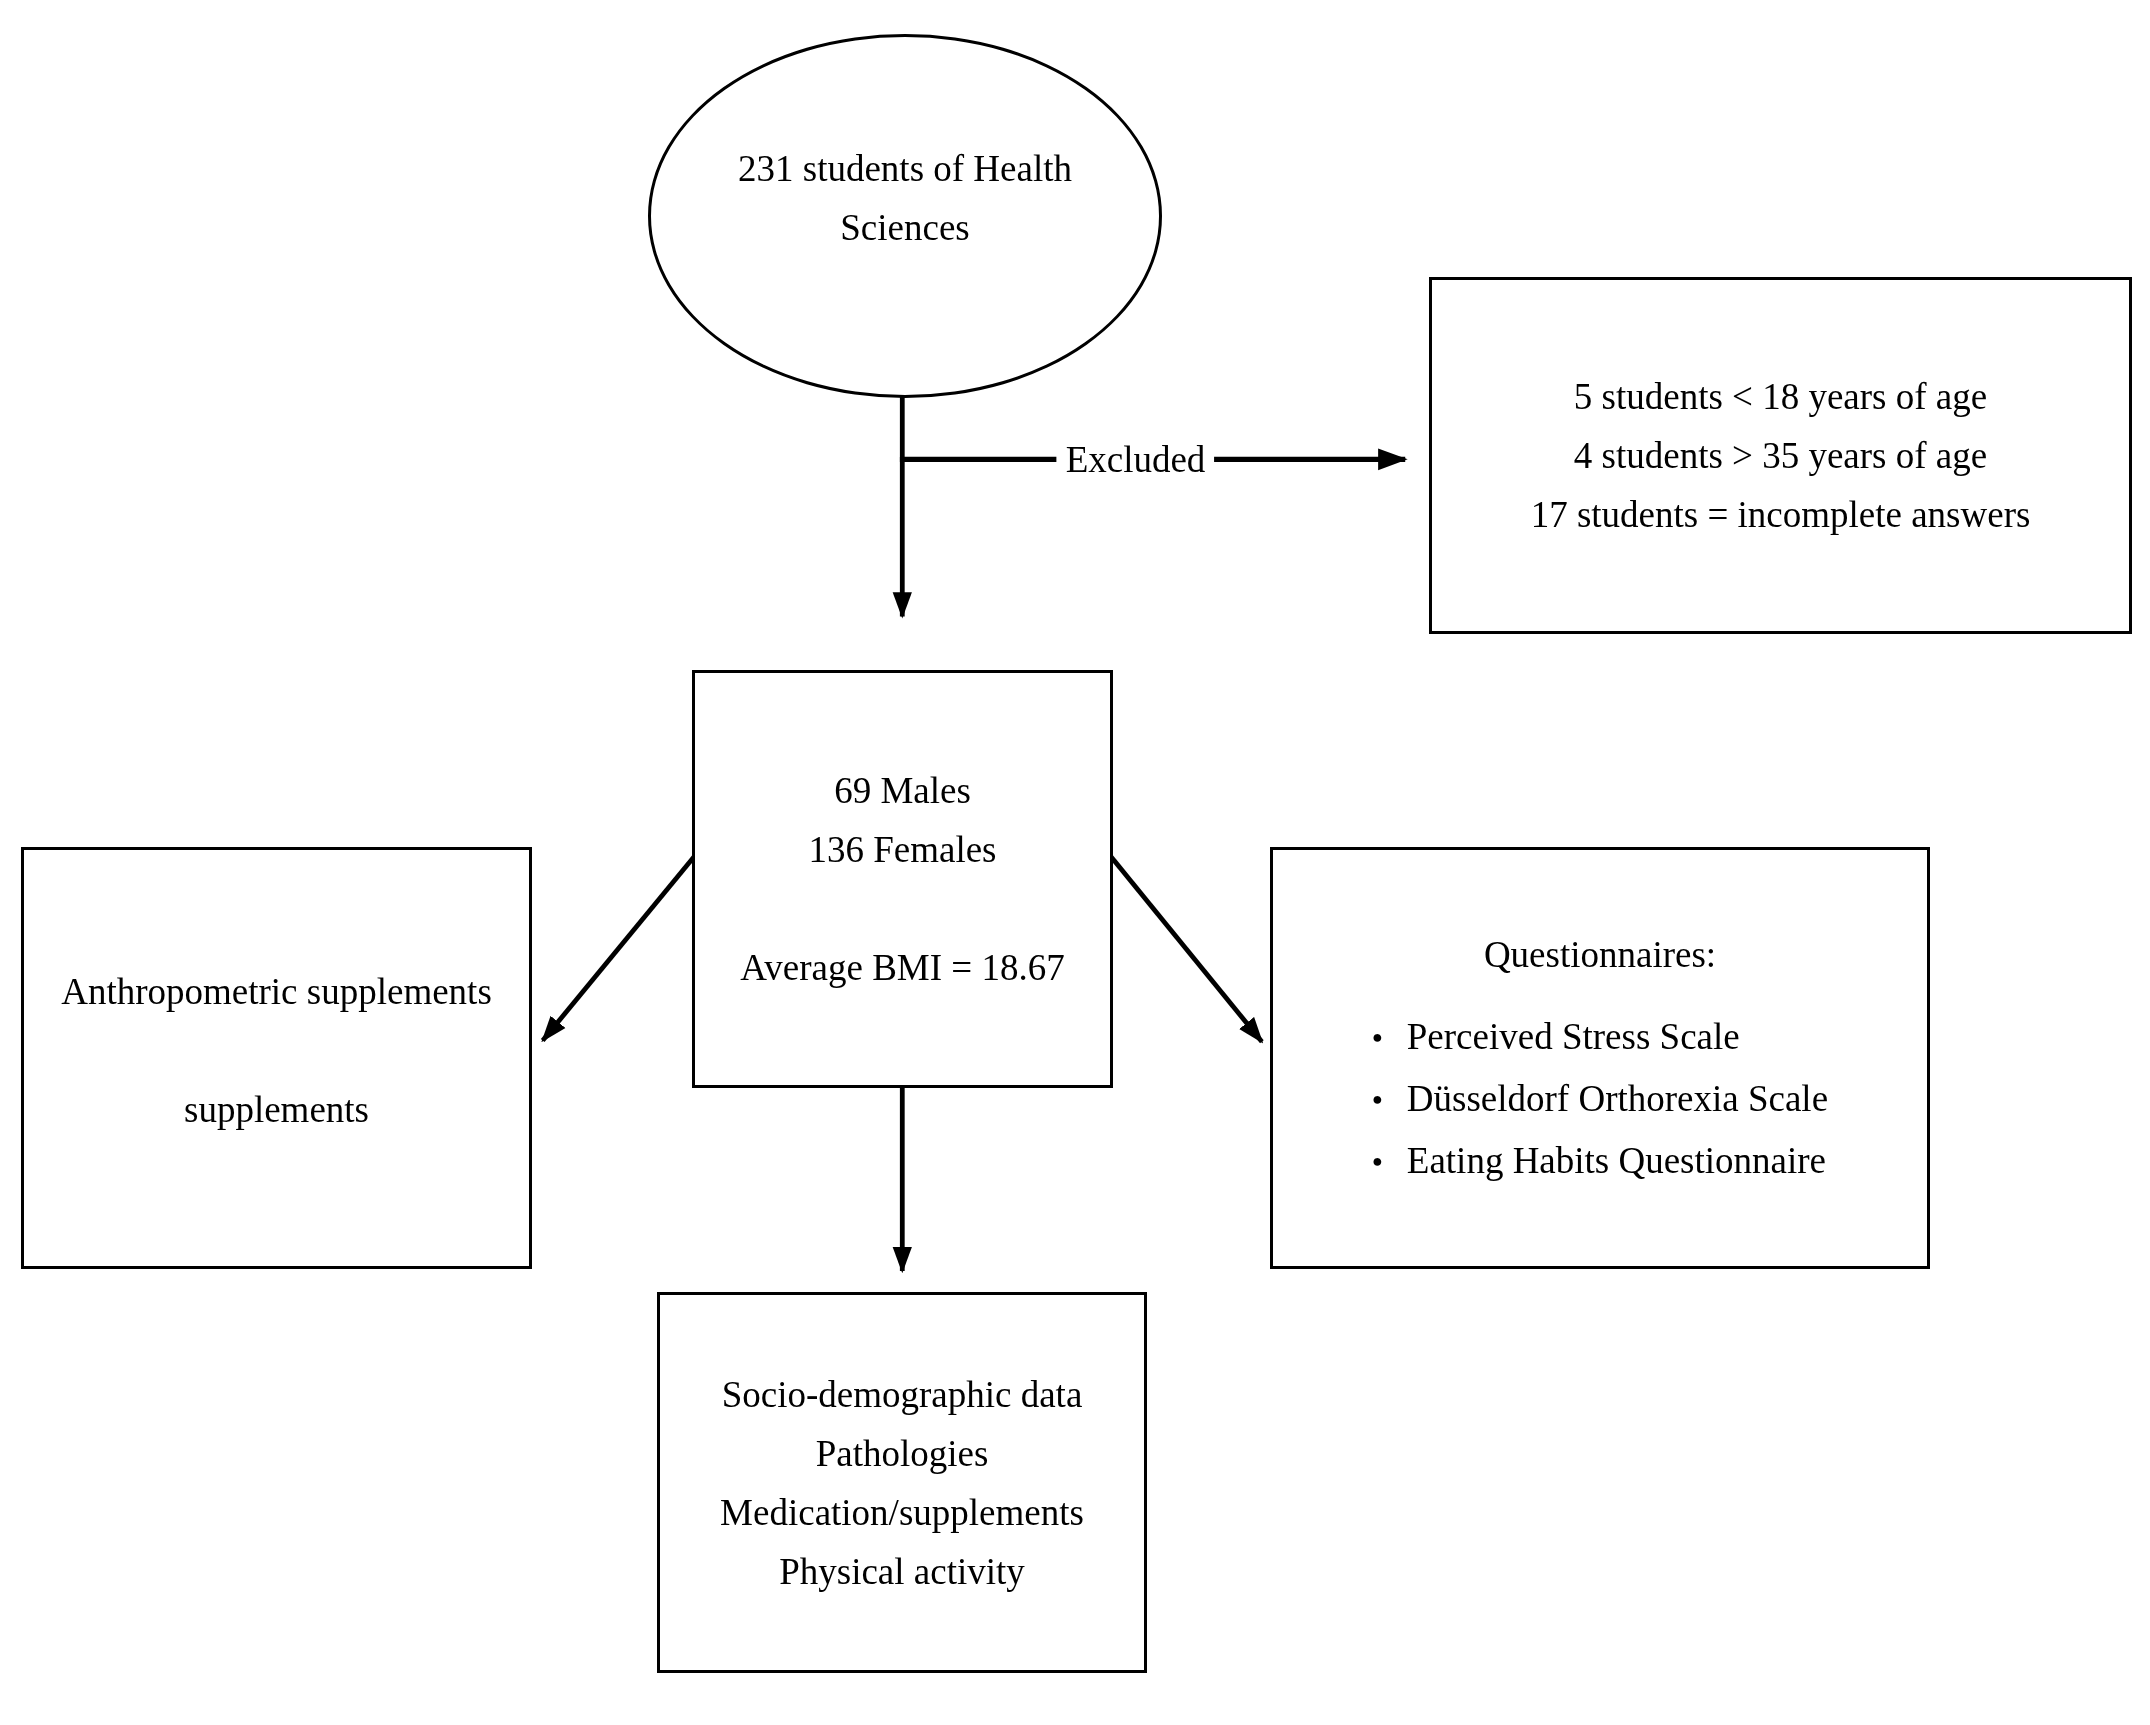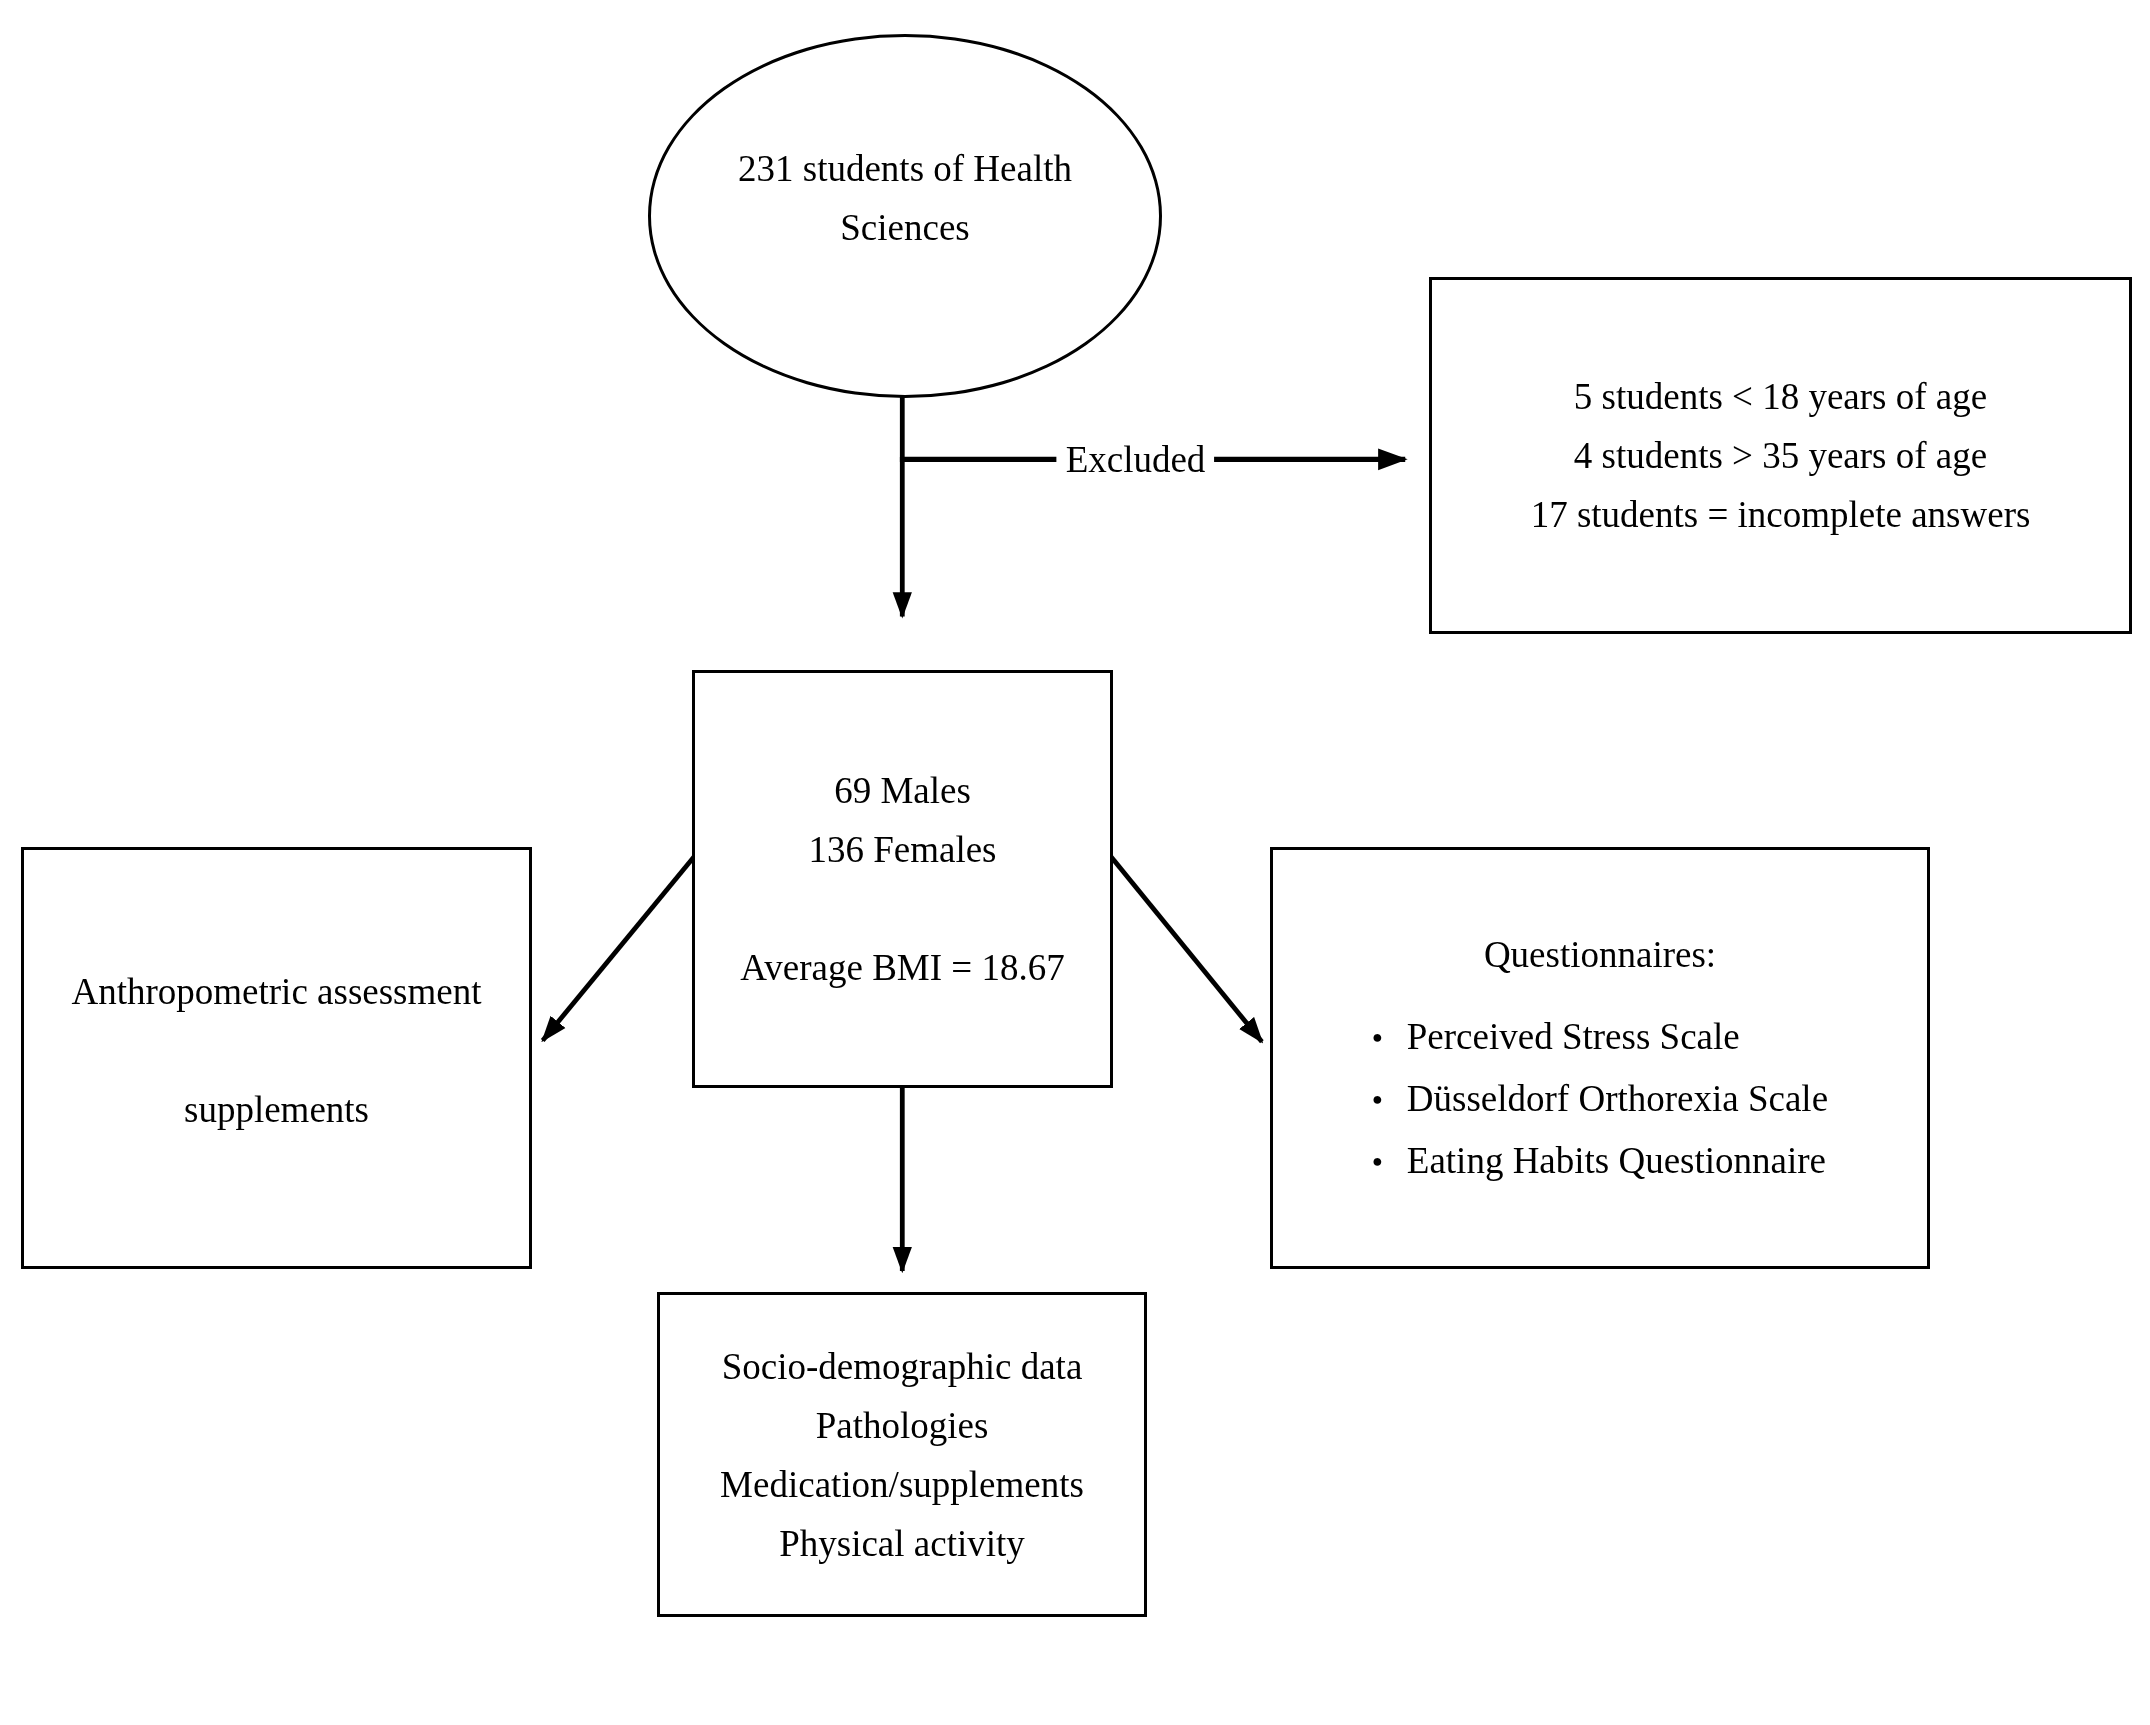--- a/index.html
+++ b/index.html
@@ -112,21 +112,21 @@
 
   <div class="shape" style="left:692px; top:639px; width:421px; height:418px;margin-top:31px;">
     <div class="line">69 Males</div>
     <div class="line">136 Females</div>
     <div class="line"></div>
     <div class="line">Average BMI = 18.67</div>
   </div>
 
   <div class="shape" style="left:21px; top:847px; width:511px; height:422px; border-width:3px;">
     <div class="shift-up">
-      <div class="line">Anthropometric assessment</div>
+      <div class="line">Anthropometric supplements</div>
       <div class="line"></div>
       <div class="line">supplements</div>
     </div>
   </div>
 
   <div class="shape" style="left:1270px; top:847px; width:660px; height:422px; border-width:3px;">
     <div class="q-heading">Questionnaires:</div>
     <div class="bullets">
       <div class="bullet-row">
         <span class="bullet-dot">●</span>
@@ -136,21 +136,21 @@
         <span class="bullet-dot">●</span>
         <span>Düsseldorf Orthorexia Scale</span>
       </div>
       <div class="bullet-row">
         <span class="bullet-dot">●</span>
         <span>Eating Habits Questionnaire</span>
       </div>
     </div>
   </div>
 
-  <div class="shape" style="left:657px; top:1292px; width:490px; height:325px;">
+  <div class="shape" style="left:657px; top:1292px; width:490px; height:381px;">
     <div class="line">Socio-demographic data</div>
     <div class="line">Pathologies</div>
     <div class="line">Medication/supplements</div>
     <div class="line">Physical activity</div>
   </div>
 
 </div>
 
 
 </body></html>

